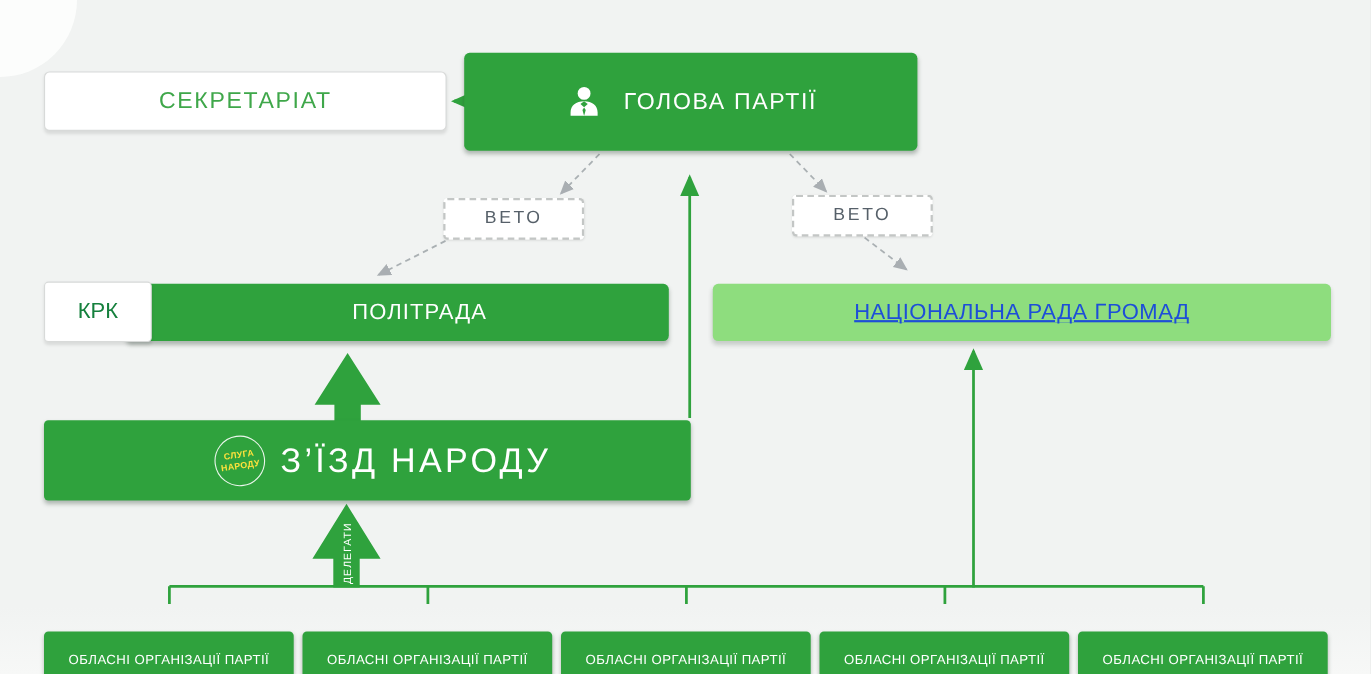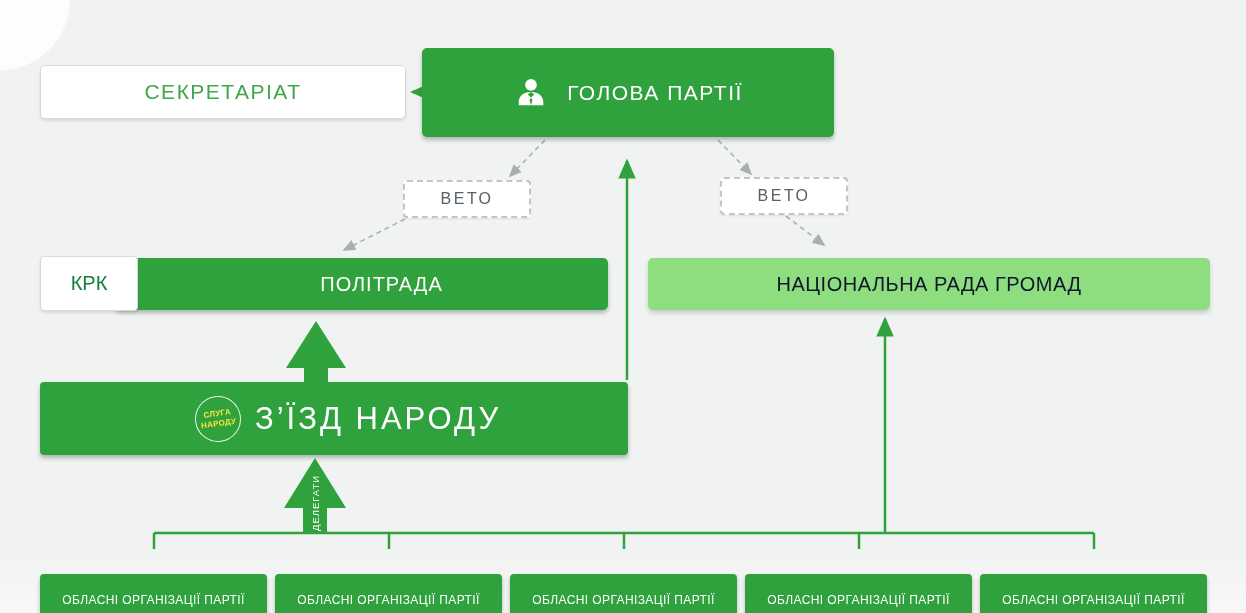--- a/index.html
+++ b/index.html
@@ -15,21 +15,21 @@
   .wires{position:absolute;left:0;top:0;pointer-events:none;}
   .node{
     position:absolute;display:flex;align-items:center;justify-content:center;
     border-radius:5px;box-sizing:border-box;white-space:nowrap;
   }
   .green{background:#2fa23d;color:#ffffff;box-shadow:0 3px 4px rgba(50,70,55,.35);}
   .whitebox{background:#ffffff;border:1px solid #d8dad9;color:#3fa74a;
     box-shadow:0 2px 3px rgba(0,0,0,.10);}
   .veto{background:#ffffff;border:2px dashed #c3c6c5;color:#566069;
     font-size:16px;letter-spacing:2.5px;border-radius:4px;box-shadow:0 1px 2px rgba(0,0,0,.08);}
-  .lightgreen{background:#8edd7e;color:#0f172a;box-shadow:0 3px 4px rgba(50,70,55,.22);}
+  .lightgreen{background:#8edd7e;color:#1d4ed8;box-shadow:0 3px 4px rgba(50,70,55,.22);text-decoration:underline;}
   .secretariat{left:40px;top:65px;width:366px;height:54px;font-size:21px;letter-spacing:1.5px;}
   .head{left:422px;top:48px;width:412px;height:89px;font-size:21px;letter-spacing:1.5px;gap:18px;}
   .veto1{left:403px;top:180px;width:128px;height:38px;}
   .veto2{left:720px;top:177px;width:128px;height:38px;}
   .politrada{left:115px;top:258px;width:493px;height:52px;font-size:20px;letter-spacing:1px;
     padding-left:40px;}
   .krk{left:40px;top:256px;width:98px;height:55px;font-size:20px;color:#15803d;
     border-radius:4px;z-index:3;}
   .national{left:648px;top:258px;width:562px;height:52px;font-size:20px;letter-spacing:.5px;}
   .congress{left:40px;top:382px;width:588px;height:73px;justify-content:flex-start;

